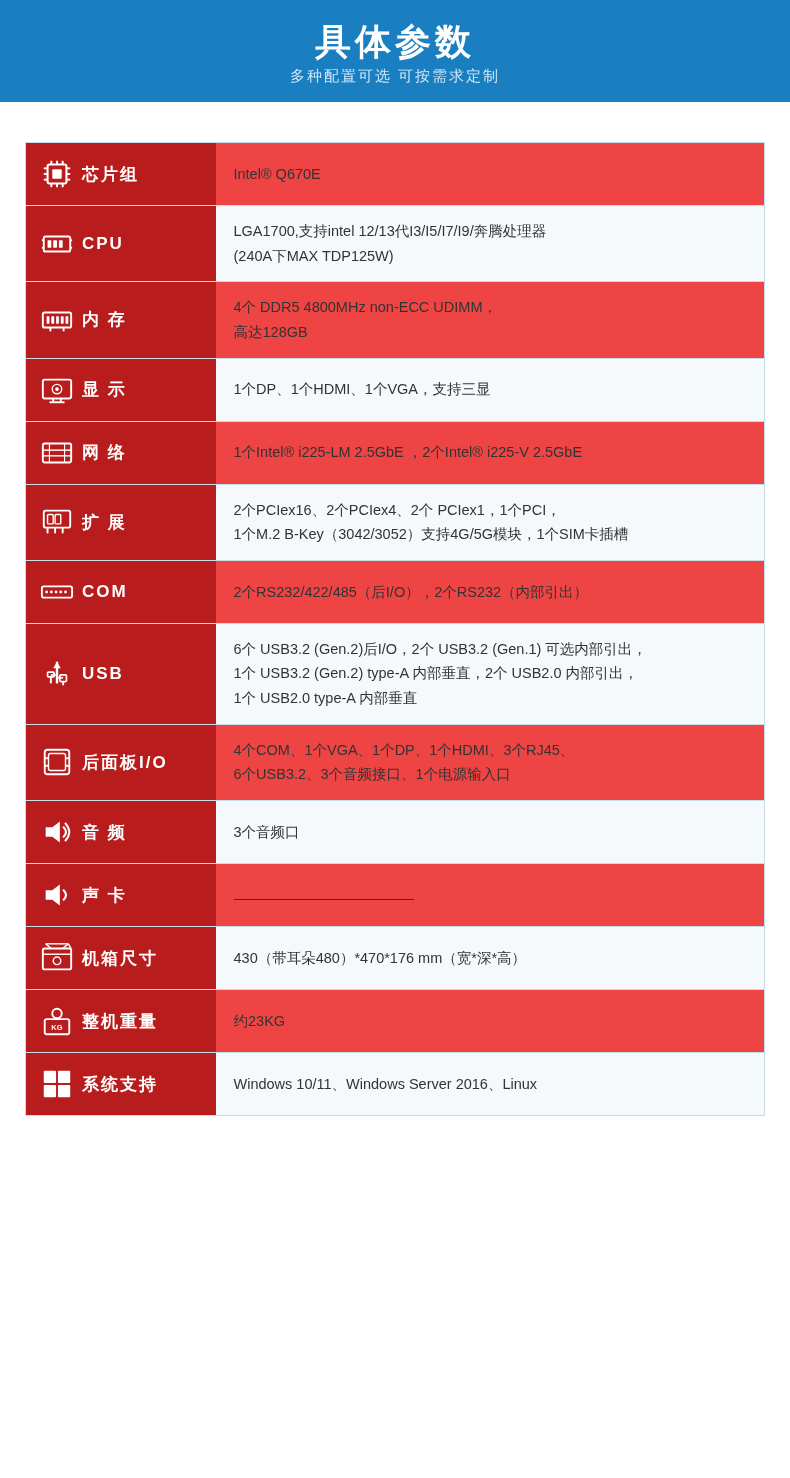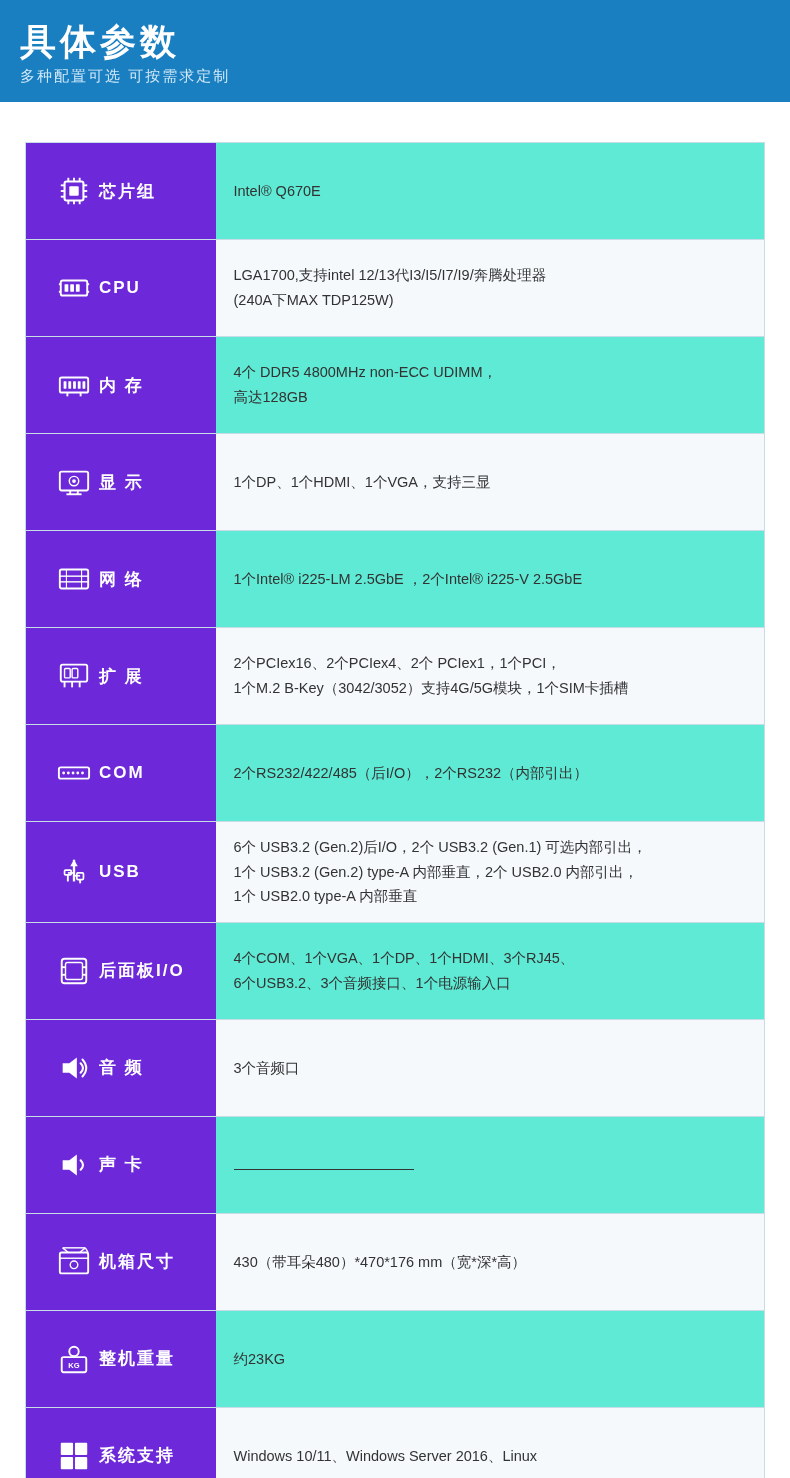--- a/index.html
+++ b/index.html
@@ -12,20 +12,21 @@
     .page-wrapper {
       width: 790px;
       background: #fff;
       padding-bottom: 60px;
     }
 
     
     .header {
       background: #1a7fc1;
       padding: 18px 20px 16px;
+      text-align: center;
     }
     .header-title {
       color: #fff;
       font-size: 36px;
       font-weight: bold;
       letter-spacing: 4px;
     }
     .header-subtitle {
       color: #d0e8f8;
       font-size: 15px;
@@ -37,24 +38,24 @@
       width: 740px;
       margin: 40px auto 0;
       border-collapse: collapse;
     }
 
     .spec-row {
       border: 1px solid #c8dce8;
     }
 
     .spec-label-cell {
-      background: #6d28d9;
+      background: #b91c1c;
       width: 190px;
       min-width: 190px;
-      padding: 17px;
+      padding: 0;
       vertical-align: middle;
       margin-left: 28px;
     }
 
     .spec-label-inner {
       display: flex;
       align-items: center;
       padding: 12px 10px;
       gap: 8px;
       color: #fff;
@@ -76,21 +77,21 @@
       letter-spacing: 2px;
       white-space: nowrap;
     }
 
     .spec-value-cell {
       padding: 13px 18px;
       font-size: 14.5px;
       color: #333;
       line-height: 1.7;
       vertical-align: middle;
-      background: #5eead4;
+      background: #ef4444;
     }
 
     .spec-row:nth-child(even) .spec-value-cell {
       background: #f5f9fc;
     }
 
     
     svg {
       fill: #fff;
     }

